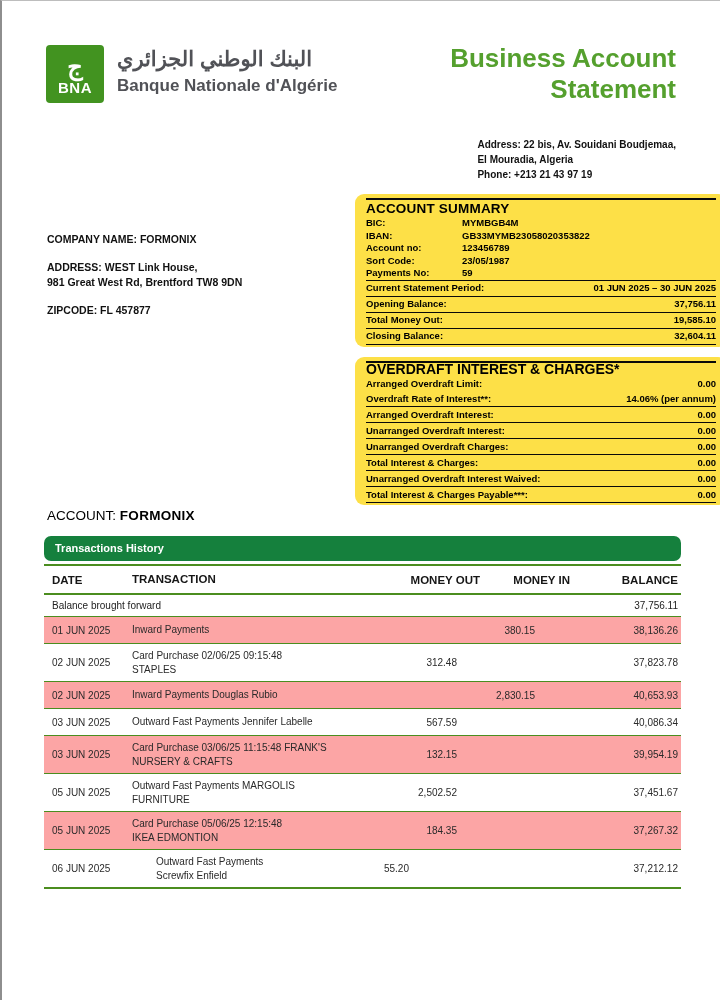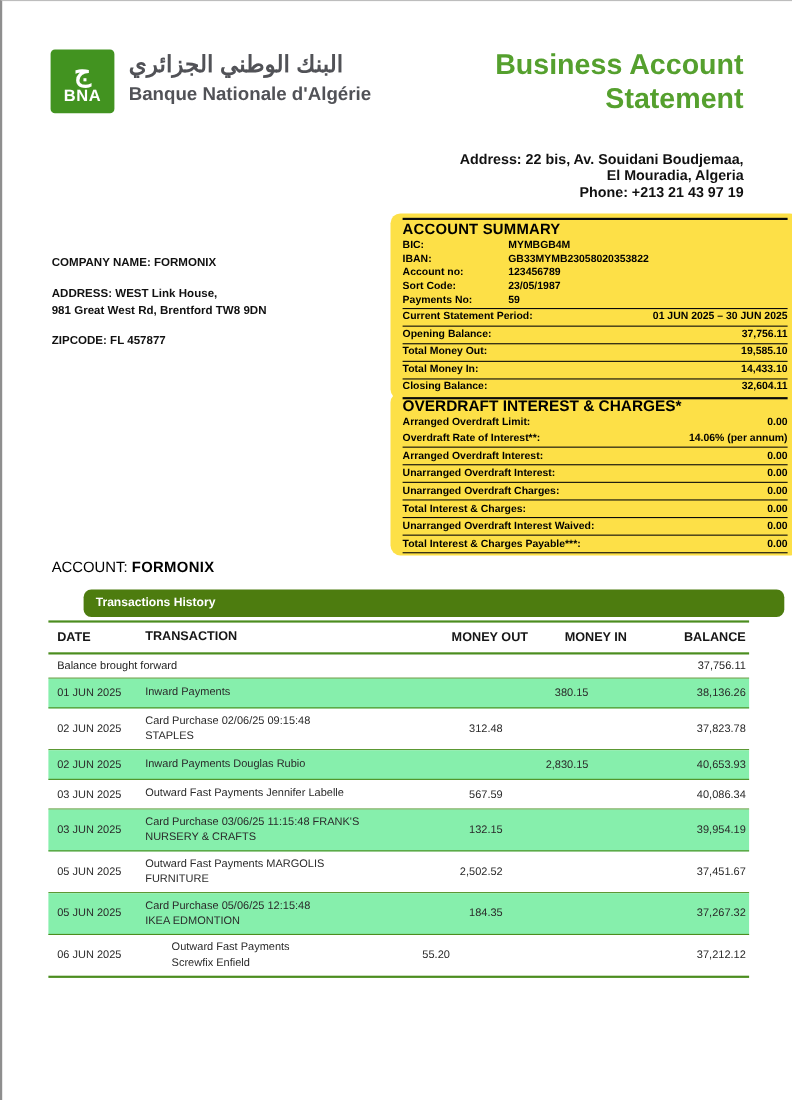--- a/index.html
+++ b/index.html
@@ -16,47 +16,47 @@
   }
   
   .brand{position:absolute;top:44px;left:44px;display:flex;align-items:flex-start;}
   .logo{width:58px;height:58px;background:#429320;border-radius:4px;display:flex;flex-direction:column;align-items:center;justify-content:center;}
   .logo-glyph{color:#fff;font-size:24px;line-height:24px;font-weight:bold;margin-top:2px;}
   .logo-text{color:#fff;font-size:15px;line-height:17px;font-weight:bold;letter-spacing:.5px;}
   .brand-names{margin-left:13px;padding-top:1px;}
   .brand-arabic{font-size:21px;line-height:26px;font-weight:bold;color:#515257;}
   .brand-latin{font-size:17px;line-height:20px;font-weight:bold;color:#515257;margin-top:4px;}
   .doc-title{position:absolute;top:42px;right:44px;text-align:right;color:#55a02e;font-size:26px;line-height:31px;font-weight:bold;}
-  .bank-address{position:absolute;top:136px;right:44px;text-align:right;font-size:13px;line-height:15px;font-weight:bold;color:#111;}
+  .bank-address{position:absolute;top:136px;right:44px;font-size:10px;line-height:15px;font-weight:bold;color:#111;}
   
   .company{position:absolute;top:231px;left:45px;font-size:10.5px;line-height:15px;font-weight:bold;color:#111;}
   .company .gap{height:13px;}
   
   .gbox{position:absolute;left:353px;width:372px;background:#fde047;border-radius:9px;box-sizing:border-box;padding:4px 11px 2px 11px;}
   .gbox.summary{top:193px;}
   .gbox.overdraft{top:356px;}
   .box-rule{border-top:2px solid #0a0a0a;}
   .sum-title{font-size:13.5px;line-height:17px;font-weight:bold;color:#000;letter-spacing:.2px;}
   .od-title{font-size:14px;line-height:13px;font-weight:bold;color:#000;}
   .info-row{display:flex;font-size:9.5px;line-height:12.5px;font-weight:bold;color:#000;}
   .info-label{width:96px;flex:none;}
   .kv-row{display:flex;justify-content:space-between;font-size:9.5px;line-height:12px;font-weight:bold;color:#000;padding:1.5px 0;}
   .kv-row.lined{border-top:1.6px solid #0a0a0a;}
   .kv-row.last{border-bottom:1.6px solid #0a0a0a;}
   .od .kv-row{line-height:13px;padding:1px 0;}
   
   .account-line{position:absolute;top:507px;left:45px;font-size:13.5px;color:#000;}
   .account-line .acc-val{font-weight:bold;letter-spacing:.3px;}
-  .banner{position:absolute;top:535px;left:42px;width:637px;height:25px;box-sizing:border-box;background:#4d7c0f;border-radius:7px;color:#fff;font-size:11px;font-weight:bold;line-height:25px;padding-left:11px;margin-left:32px;}
+  .banner{position:absolute;top:535px;left:42px;width:637px;height:25px;box-sizing:border-box;background:#15803d;border-radius:7px;color:#fff;font-size:11px;font-weight:bold;line-height:25px;padding-left:11px;}
   .ttable{position:absolute;top:563px;left:42px;width:637px;border-top:2.5px solid #4b8d1f;}
   .t-row{display:flex;align-items:center;border-bottom:1.5px solid #4b8d1f;}
   .t-row.head{height:27px;font-size:11.5px;font-weight:bold;color:#161616;border-bottom:2px solid #4b8d1f;}
   .t-row.opening{min-height:21px;font-size:10px;color:#222;}
   .t-row.data{min-height:27px;padding:5px 0;font-size:10px;color:#2a2a2a;box-sizing:border-box;}
-  .t-row.shaded{background:#86efac;}
+  .t-row.shaded{background:#fca5a5;}
   .t-row.last{border-bottom:2.5px solid #4b8d1f;gap:24px;}
   .c-date{width:88px;flex:none;padding-left:8px;box-sizing:border-box;}
   .c-desc{flex:1;padding-right:6px;line-height:13.5px;}
   .c-out{width:124px;flex:none;text-align:right;box-sizing:border-box;}
   .c-in{width:90px;flex:none;text-align:right;box-sizing:border-box;}
   .c-bal{width:111px;flex:none;text-align:right;box-sizing:border-box;padding-right:3px;}
   .t-row.data .c-out{padding-right:23px;}
   .t-row.data .c-in{padding-right:35px;}
   .c-open-label{flex:1;padding-left:8px;}
 </style>
@@ -124,24 +124,20 @@
       <span>01 JUN 2025 – 30 JUN 2025</span>
     </div>
     <div class="kv-row lined">
       <span>Opening Balance:</span>
       <span>37,756.11</span>
     </div>
     <div class="kv-row lined">
       <span>Total Money Out:</span>
       <span>19,585.10</span>
     </div>
-    <div class="kv-row lined">
-      <span>Total Money In:</span>
-      <span>14,433.10</span>
-    </div>
     <div class="kv-row lined last">
       <span>Closing Balance:</span>
       <span>32,604.11</span>
     </div>
   </div>
 
   <div class="gbox overdraft od">
     <div class="box-rule"></div>
     <div class="od-title">OVERDRAFT INTEREST &amp; CHARGES*</div>
     <div class="kv-row">

